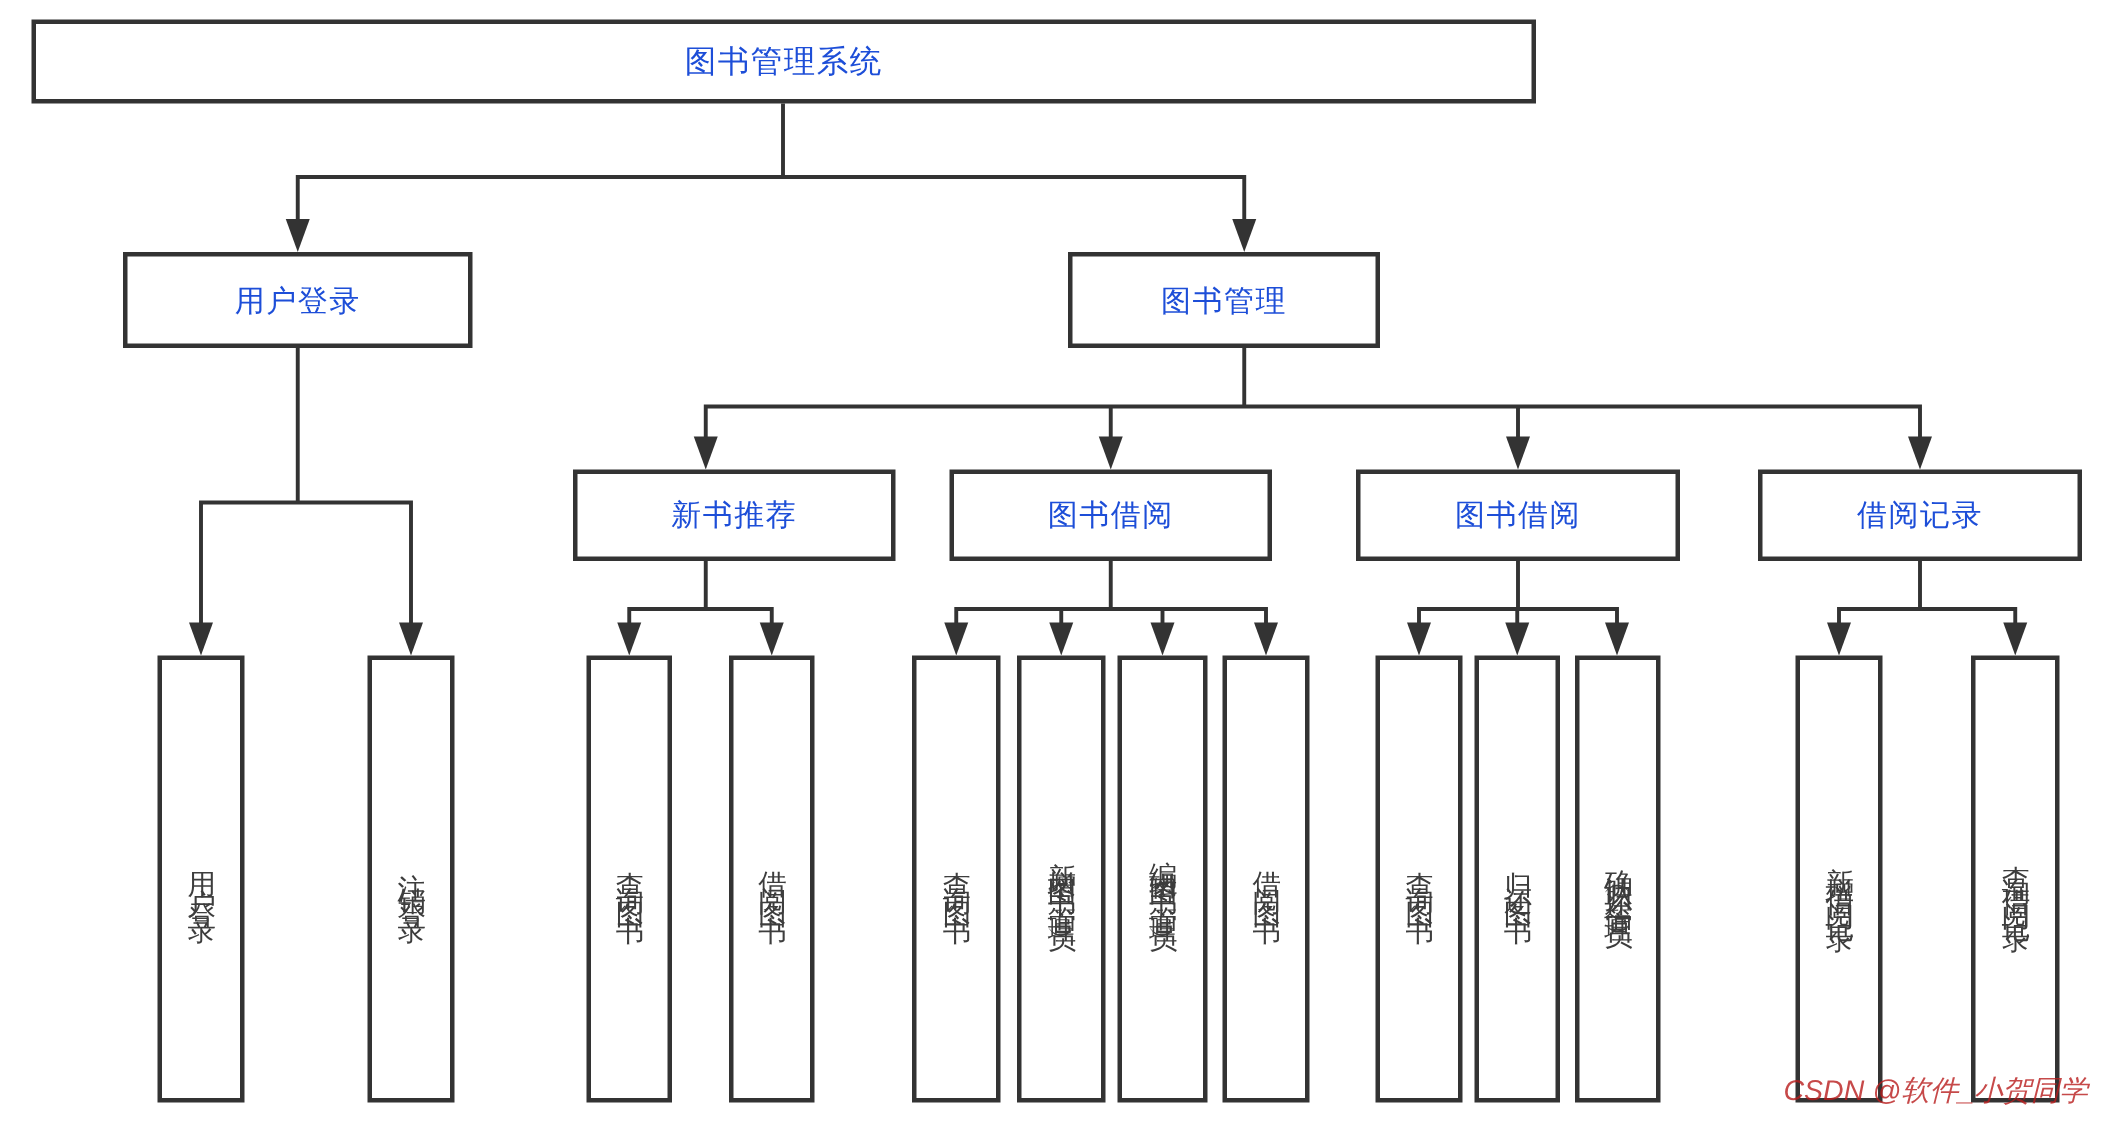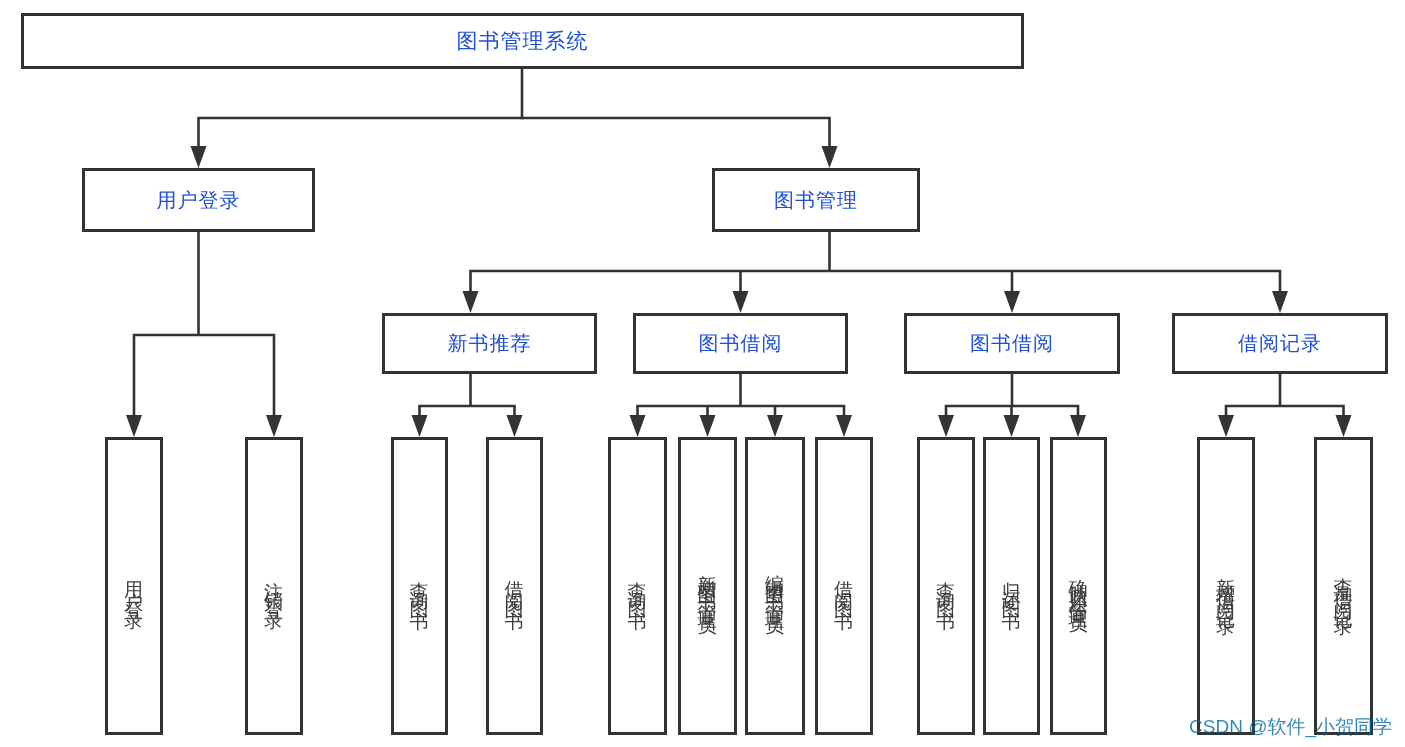--- a/index.html
+++ b/index.html
@@ -34,24 +34,25 @@
     font-size:19px;
     color:#3d3d3d;
     letter-spacing:10px;
     line-height:1;
   }
   .watermark{
     position:absolute;
     right:13px;
     bottom:7px;
     font-size:19px;
-    color:#0369a1;
+    color:#b91c1c;
     opacity:0.8;
     z-index:3;
     white-space:nowrap;
+    font-style:italic;
   }
 </style>
 </head>
 <body>
 
 <div class="stage">
 
   <svg class="wires" width="1405" height="747" viewBox="0 0 1405 747">
     <g stroke="#333333" stroke-width="2.6" fill="none" stroke-linecap="square">
 

